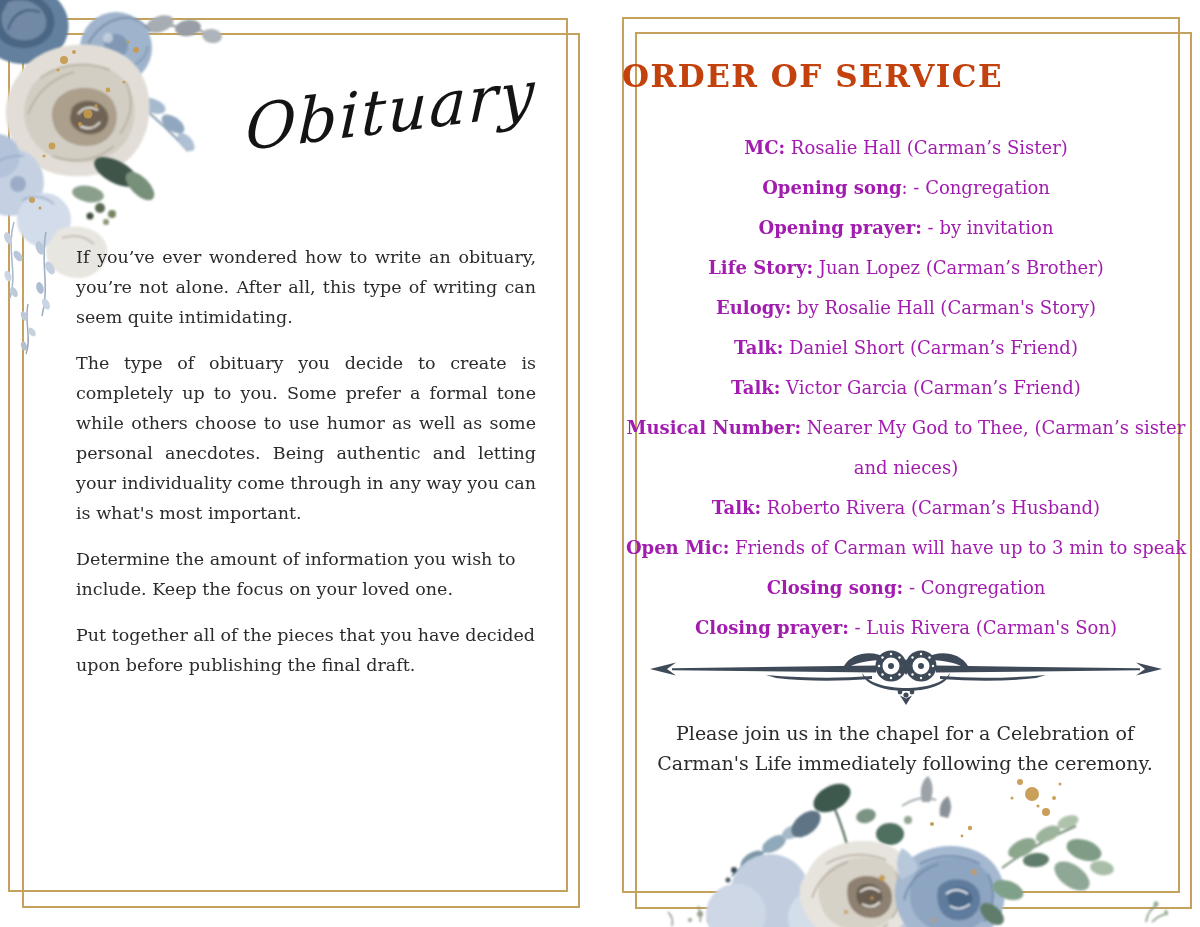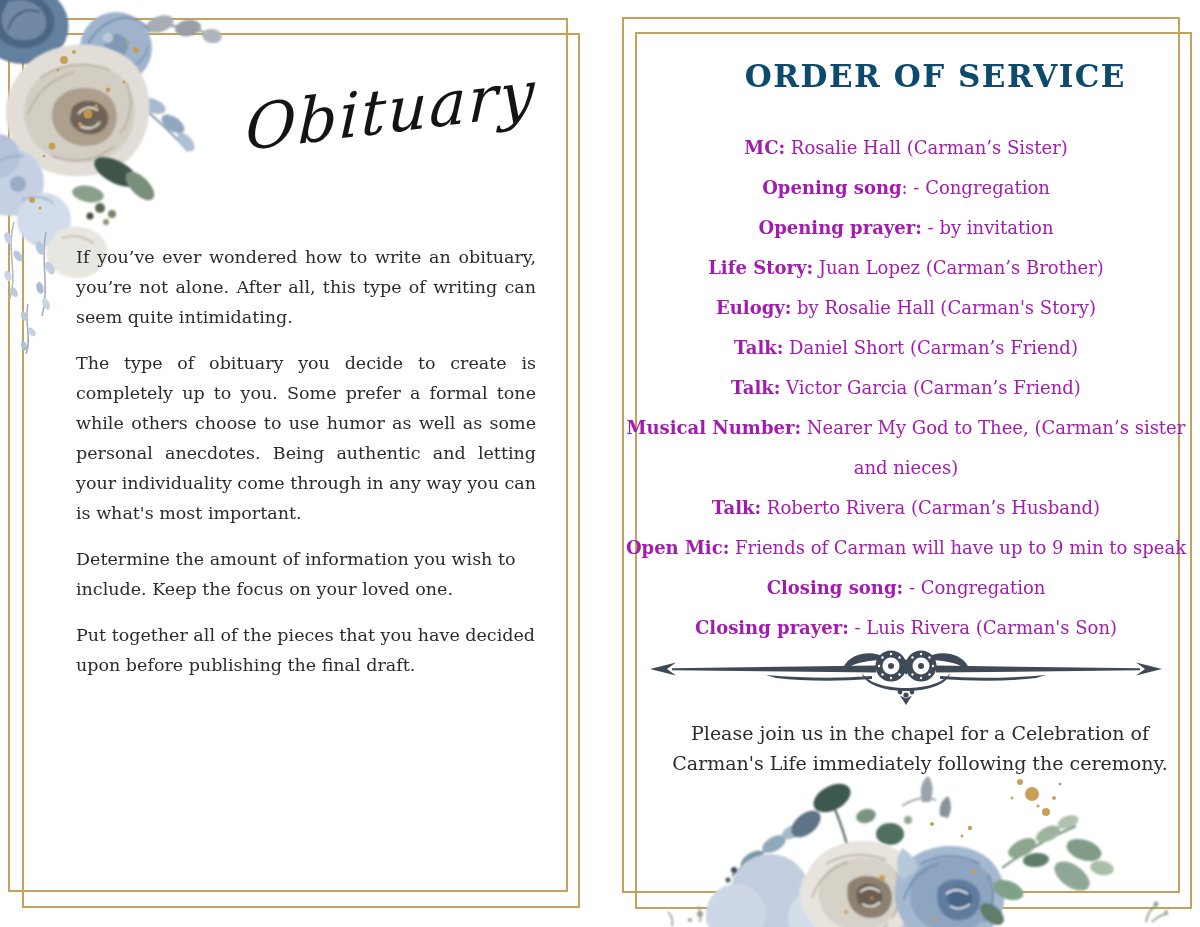--- a/index.html
+++ b/index.html
@@ -23,32 +23,32 @@
     font-style:italic;font-size:62px;color:#141414;letter-spacing:2px;
     transform:rotate(-7deg) skewX(-9deg);transform-origin:center;
   }
 
   .left-text{position:absolute;left:60px;top:226px;width:492px;font-size:17.5px;line-height:30px;color:#2b2b2b;}
   .left-text p{margin:16px;}
   .p-just{text-align:justify;}
   .mb30{margin-bottom:30px;} .mb26{margin-bottom:26px;} .mb17{margin-bottom:17px;} .mb27{margin-bottom:27px;}
 
   .oos-title{
-    position:absolute;left:622px;top:58px;width:504px;text-align:right;
-    font-size:31px;font-weight:bold;letter-spacing:1.5px;color:#0c4a6e;
+    position:absolute;left:622px;top:58px;width:504px;text-align:left;
+    font-size:31px;font-weight:bold;letter-spacing:1.5px;color:#c2410c;
   }
   .oos-list{
     position:absolute;left:625px;top:128px;width:562px;text-align:center;
     font-size:18px;line-height:40px;color:#a21caf;
   }
   .oos-label{font-weight:bold;}
   .divider-svg{position:absolute;left:648px;top:648px;}
   .closing-note{
     position:absolute;left:635px;top:718px;width:540px;text-align:center;
-    font-size:19px;line-height:30px;color:#2b2b2b;margin-left:15px;
+    font-size:19px;line-height:30px;color:#2b2b2b;
   }
 </style>
 </head>
 <body>
 
 <div class="canvas">
 
   <div class="frame frame-l-outer"></div>
   <div class="frame frame-l-inner"></div>
   <div class="frame frame-r-outer"></div>
@@ -158,21 +158,21 @@
   <div class="oos-list">
     <div class="oos-item"><b class="oos-label">MC:</b><span> Rosalie Hall (Carman’s Sister)</span></div>
     <div class="oos-item"><b class="oos-label">Opening song</b><span>: - Congregation</span></div>
     <div class="oos-item"><b class="oos-label">Opening prayer:</b><span> - by invitation</span></div>
     <div class="oos-item"><b class="oos-label">Life Story:</b><span> Juan Lopez (Carman’s Brother)</span></div>
     <div class="oos-item"><b class="oos-label">Eulogy:</b><span> by Rosalie Hall (Carman's Story)</span></div>
     <div class="oos-item"><b class="oos-label">Talk:</b><span> Daniel Short (Carman’s Friend)</span></div>
     <div class="oos-item"><b class="oos-label">Talk:</b><span> Victor Garcia (Carman’s Friend)</span></div>
     <div class="oos-item"><b class="oos-label">Musical Number:</b><span> Nearer My God to Thee, (Carman’s sister and nieces)</span></div>
     <div class="oos-item"><b class="oos-label">Talk:</b><span> Roberto Rivera (Carman’s Husband)</span></div>
-    <div class="oos-item"><b class="oos-label">Open Mic:</b><span> Friends of Carman will have up to 9 min to speak</span></div>
+    <div class="oos-item"><b class="oos-label">Open Mic:</b><span> Friends of Carman will have up to 3 min to speak</span></div>
     <div class="oos-item"><b class="oos-label">Closing song:</b><span> - Congregation</span></div>
     <div class="oos-item"><b class="oos-label">Closing prayer:</b><span> - Luis Rivera (Carman's Son)</span></div>
   </div>
 
   <svg class="divider-svg" width="516" height="58" viewBox="0 0 516 58">
     <g fill="#3F4A59">
       <path d="M2,21 L28,14.5 L19,21 L28,27.5 Z"></path>
       <path d="M514,21 L488,14.5 L497,21 L488,27.5 Z"></path>
       <path d="M24,20.3 L228,17.6 L228,24.6 L24,22.3 Z"></path>
       <path d="M492,20.3 L288,17.6 L288,24.6 L492,22.3 Z"></path>

